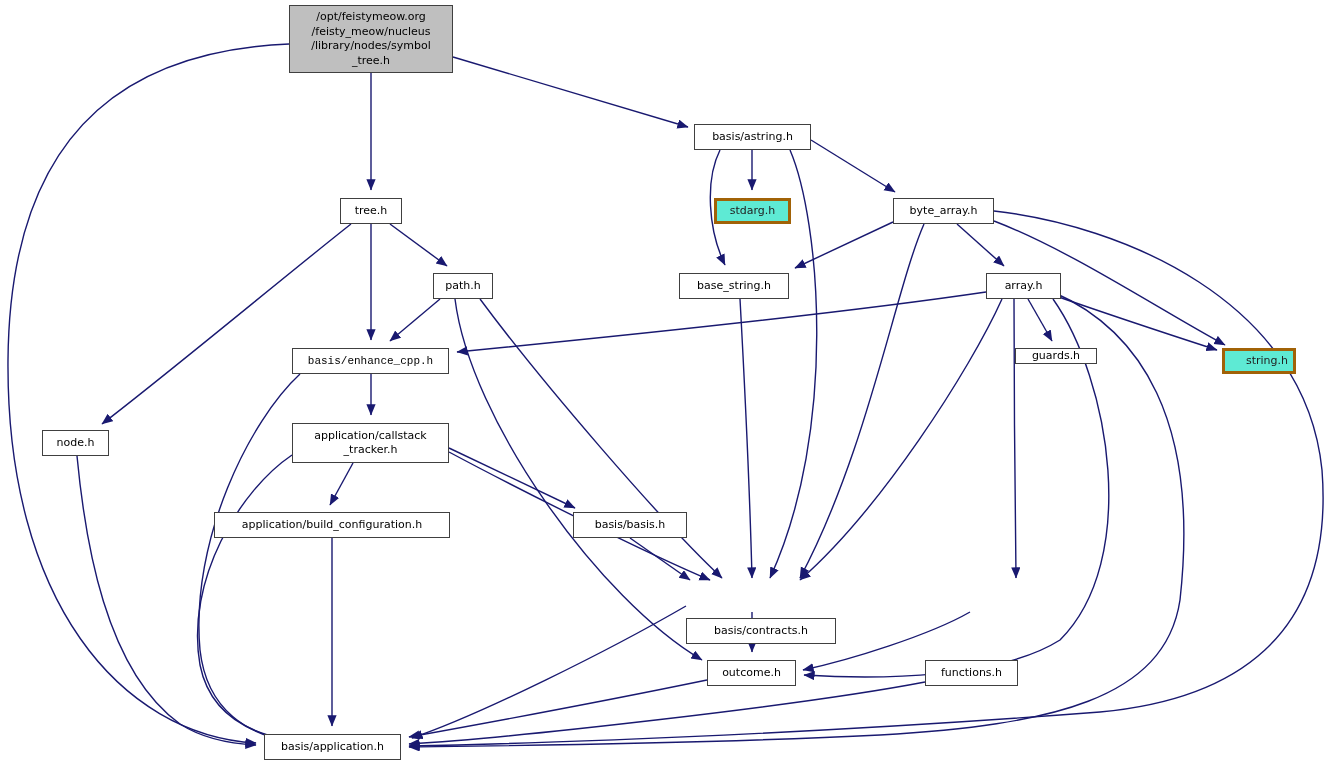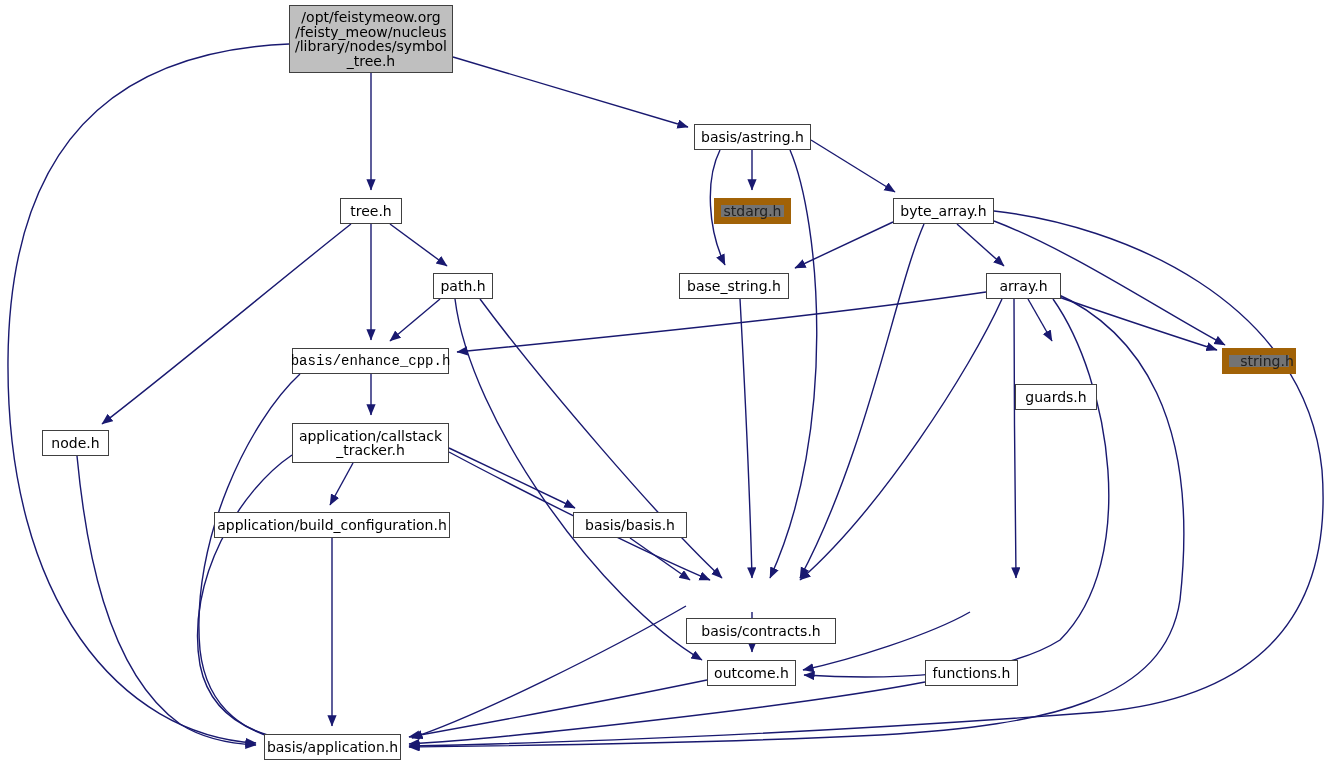--- a/index.html
+++ b/index.html
@@ -11,37 +11,37 @@
     overflow:hidden;
   }
   #edges{position:absolute;left:0;top:0;width:1337px;height:768px;}
   .node{
     position:absolute;
     box-sizing:border-box;
     display:flex;
     align-items:center;
     justify-content:center;
     text-align:center;
-    font-size:14px;
+    font-size:11px;
     line-height:14.5px;
     color:#000000;
     background:#ffffff;
     border:1px solid #404040;
     white-space:pre-line;
     letter-spacing:0px;
     z-index:5;
   }
   .node.root{
     background:#bfbfbf;
     border:1px solid #404040;
   }
   .node.ext{
-    border:7px solid #a16207;
+    border:3px solid #a16207;
     color:#222222;
-    background:#737373;
+    background:#5eead4;
     text-align:center;
   }
 </style>
 </head>
 <body>
 
 <div id="canvas">
 
   <svg id="edges" viewBox="0 0 1337 768" xmlns="http://www.w3.org/2000/svg">
     <defs>
@@ -147,21 +147,21 @@
   <div class="node" style="left:893px;top:198px;width:101px;height:26px;">byte_array.h</div>
 
   <div class="node" style="left:433px;top:273px;width:60px;height:26px;">path.h</div>
 
   <div class="node" style="left:679px;top:273px;width:110px;height:26px;">base_string.h</div>
 
   <div class="node" style="left:986px;top:273px;width:75px;height:26px;">array.h</div>
 
   <div class="node" style="left:292px;top:348px;width:157px;height:26px;font-family:Liberation Mono, monospace;">basis/enhance_cpp.h</div>
 
-  <div class="node" style="left:1015px;top:348px;width:82px;height:26px;margin-top:36px;">guards.h</div>
+  <div class="node" style="left:1015px;top:348px;width:82px;height:16px;">guards.h</div>
 
   <div class="node ext" style="left:1222px;top:348px;width:74px;height:26px;padding-left:16px;">string.h</div>
 
   <div class="node" style="left:42px;top:430px;width:67px;height:26px;">node.h</div>
 
   <div class="node" style="left:214px;top:512px;width:236px;height:26px;">application/build_configuration.h</div>
 
   <div class="node" style="left:292px;top:423px;width:157px;height:40px;">application/callstack
 _tracker.h</div>
 

